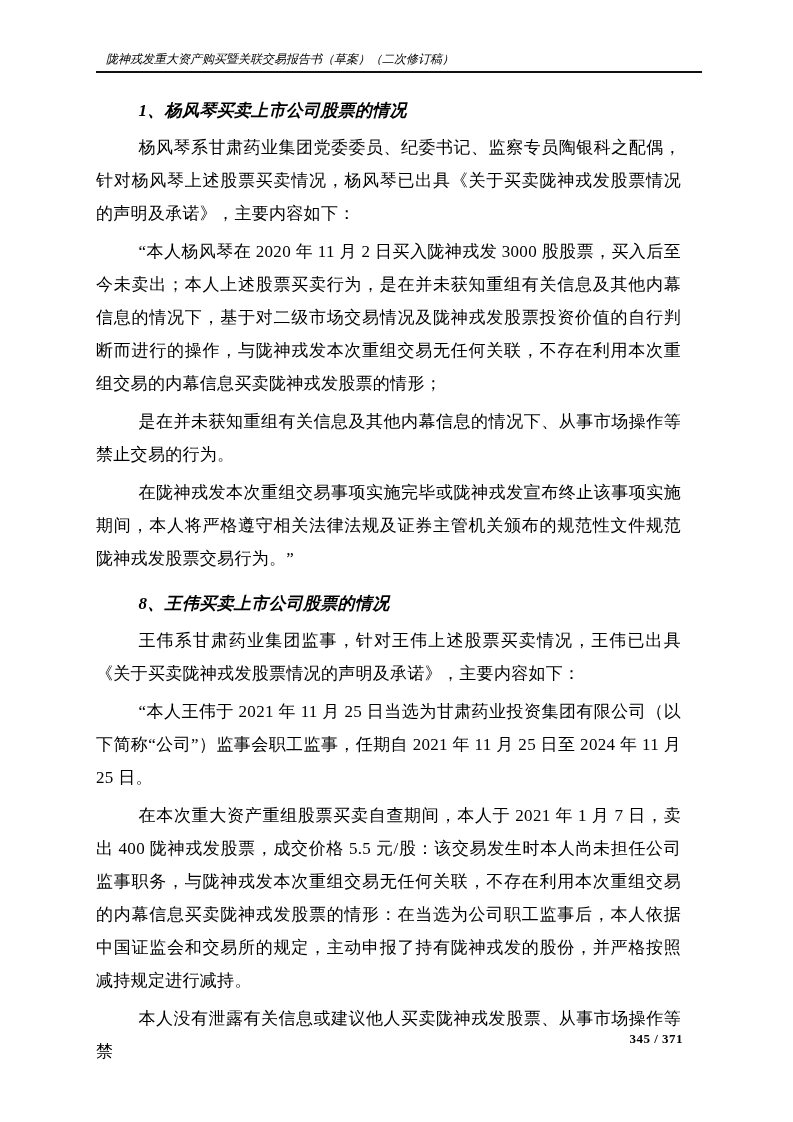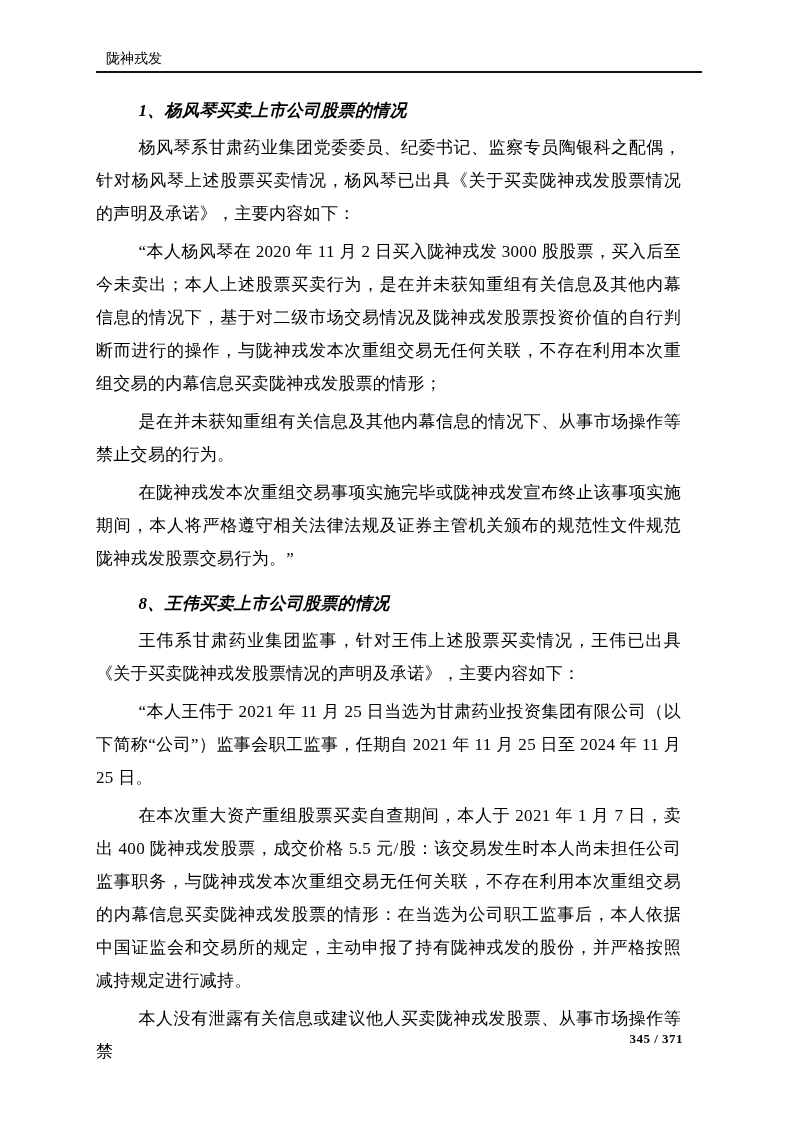--- a/index.html
+++ b/index.html
@@ -17,24 +17,25 @@
     overflow: hidden;
   }
   .header {
     position: absolute;
     top: 50px;
     left: 96px;
     width: 606px;
     display: flex;
     justify-content: flex-start;
     align-items: flex-end;
-    font-size: 14px;
+    font-size: 12px;
     line-height: 18px;
     border-bottom: 2px solid #111111;
     padding-bottom: 3px;
+    font-style: italic;
   }
   .header .hleft { padding-left: 10px; }
   .content {
     position: absolute;
     top: 88px;
     left: 96px;
     width: 601px;
     font-size: 17px;
     line-height: 33px;
     letter-spacing: 0.3px;
@@ -61,20 +62,21 @@
     letter-spacing: 0.5px;
   }
 </style>
 </head>
 <body>
 
 <div class="page">
 
   <div class="header">
     <span class="hleft">陇神戎发</span>
+    <span class="hright">重大资产购买暨关联交易报告书（草案）（二次修订稿）</span>
   </div>
 
   <div class="content">
     <h3 class="heading">1、杨风琴买卖上市公司股票的情况</h3>
     <p class="para">杨风琴系甘肃药业集团党委委员、纪委书记、监察专员陶银科之配偶，针对杨风琴上述股票买卖情况，杨风琴已出具《关于买卖陇神戎发股票情况的声明及承诺》，主要内容如下：</p>
     <p class="para">“本人杨风琴在 2020 年 11 月 2 日买入陇神戎发 3000 股股票，买入后至今未卖出；本人上述股票买卖行为，是在并未获知重组有关信息及其他内幕信息的情况下，基于对二级市场交易情况及陇神戎发股票投资价值的自行判断而进行的操作，与陇神戎发本次重组交易无任何关联，不存在利用本次重组交易的内幕信息买卖陇神戎发股票的情形；</p>
     <p class="para">是在并未获知重组有关信息及其他内幕信息的情况下、从事市场操作等禁止交易的行为。</p>
     <p class="para">在陇神戎发本次重组交易事项实施完毕或陇神戎发宣布终止该事项实施期间，本人将严格遵守相关法律法规及证券主管机关颁布的规范性文件规范陇神戎发股票交易行为。”</p>
     <h3 class="heading second">8、王伟买卖上市公司股票的情况</h3>
     <p class="para">王伟系甘肃药业集团监事，针对王伟上述股票买卖情况，王伟已出具《关于买卖陇神戎发股票情况的声明及承诺》，主要内容如下：</p>

